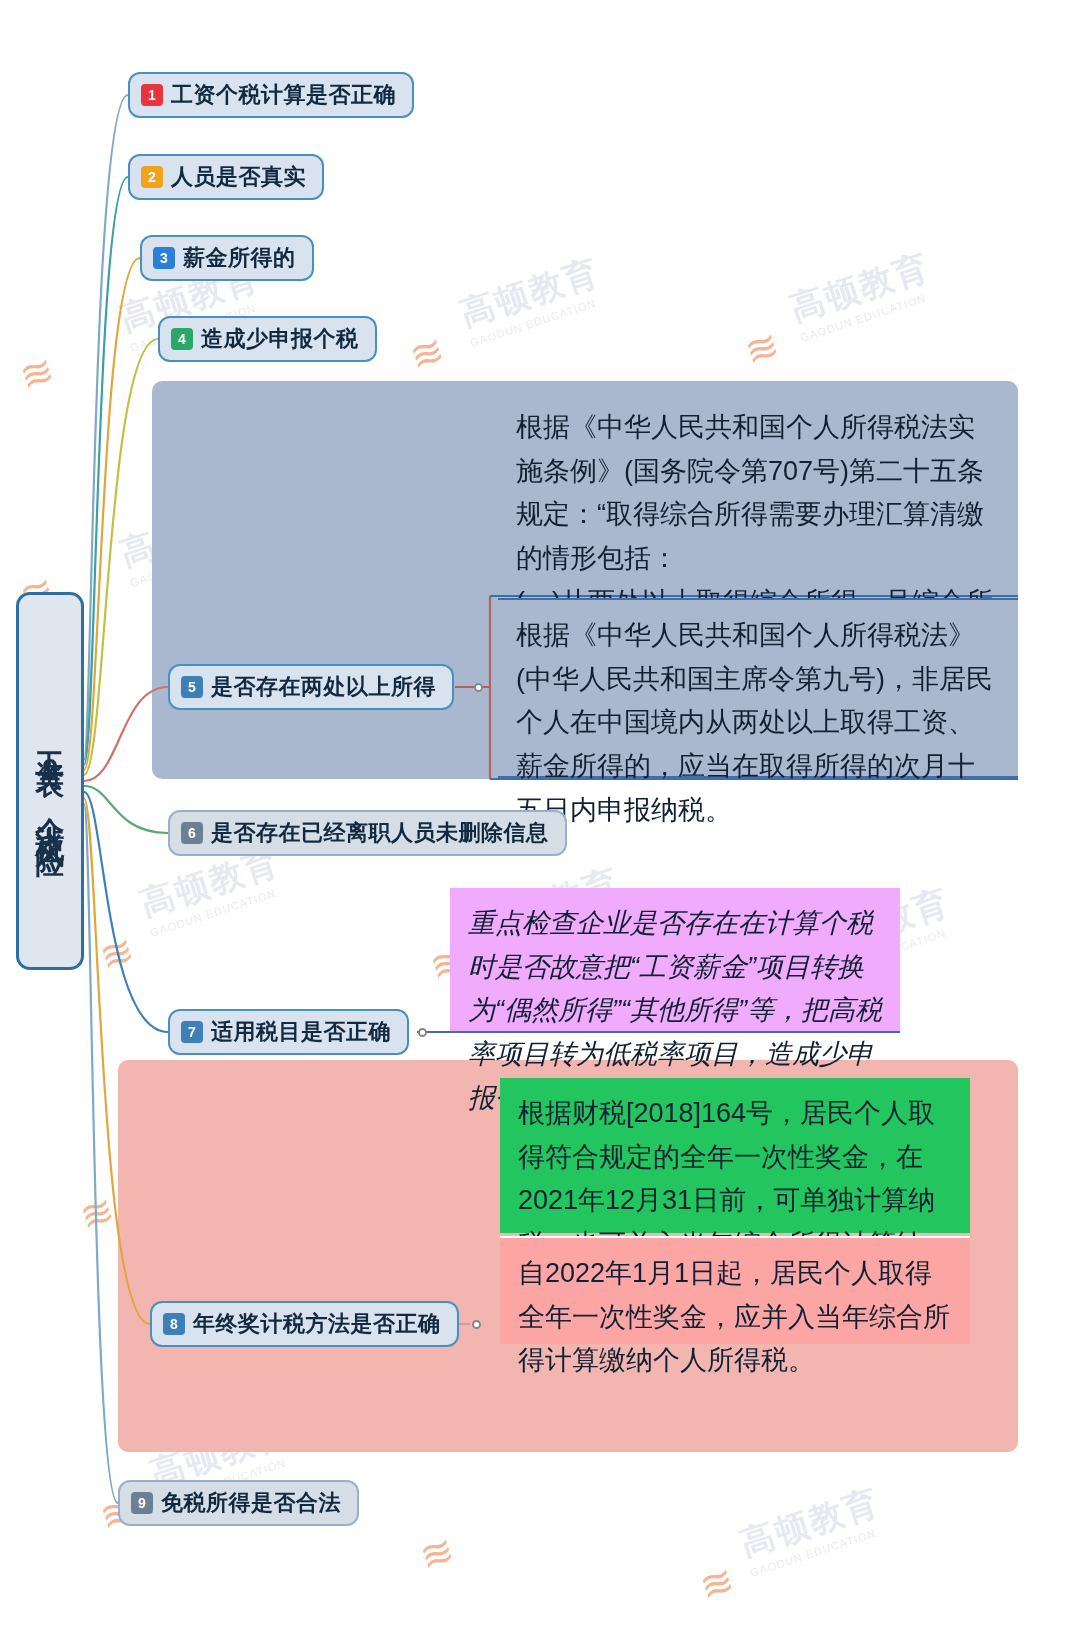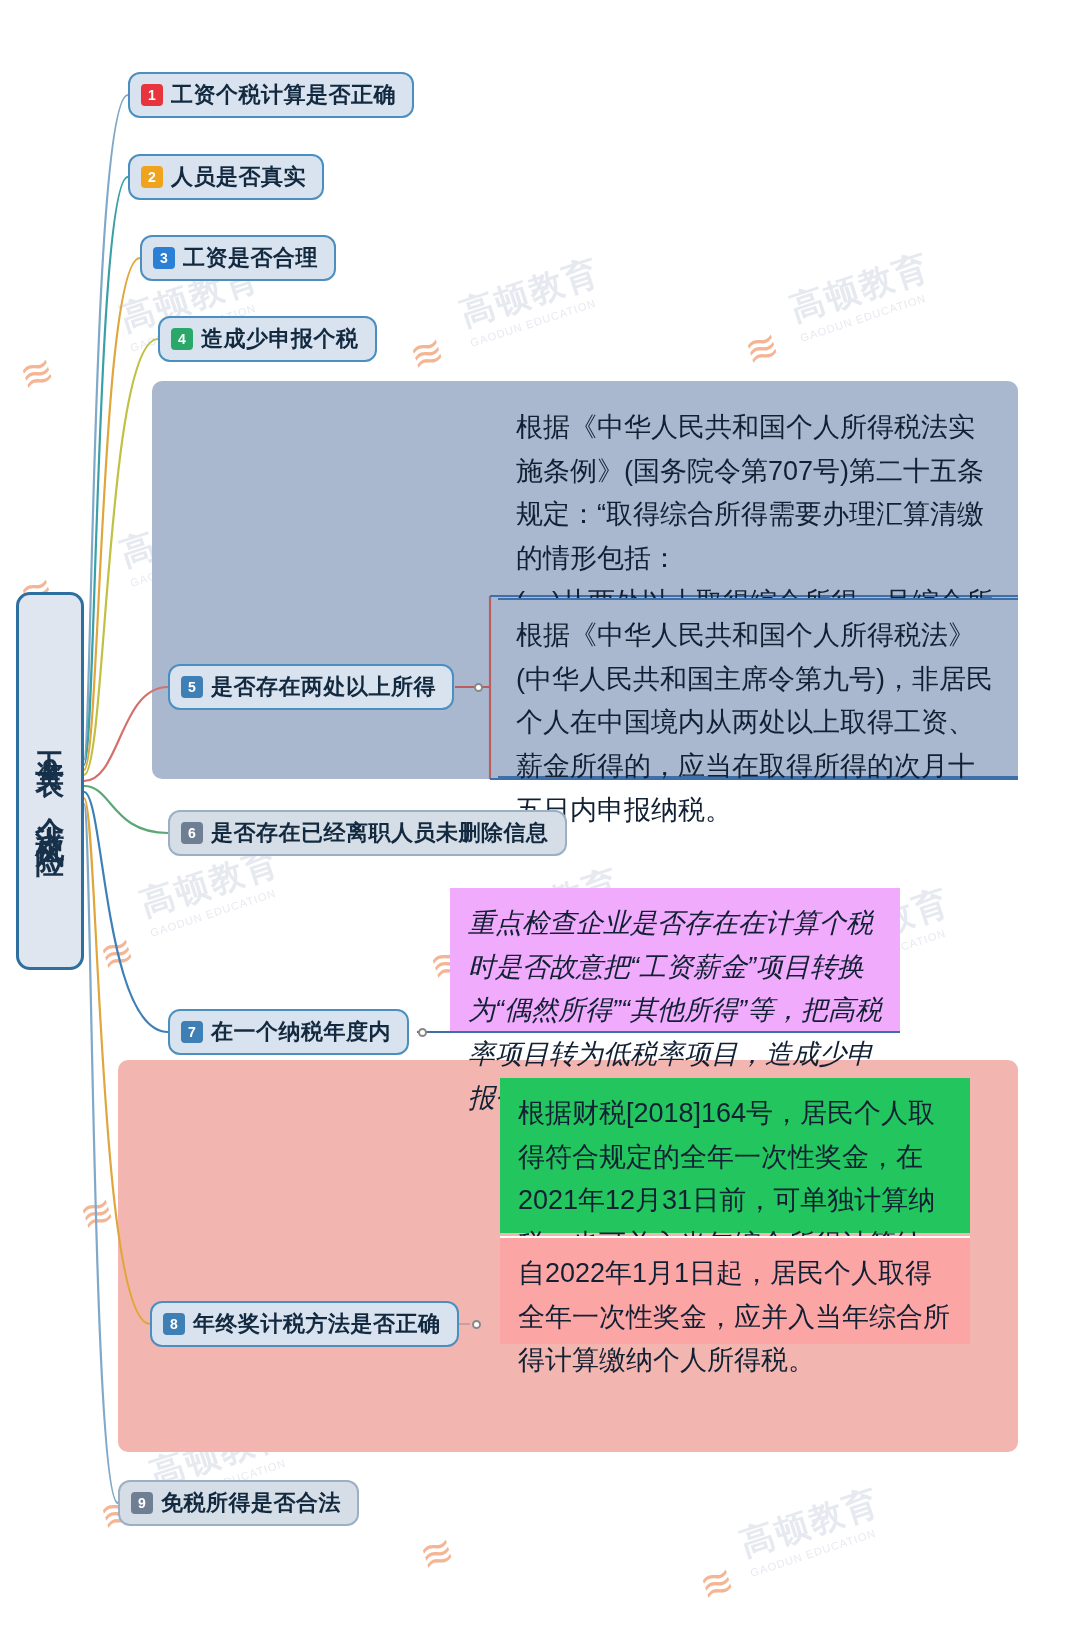--- a/index.html
+++ b/index.html
@@ -214,21 +214,21 @@
     <span class="lbl">工资个税计算是否正确</span>
   </div>
 
   <div class="node" style="left:128px;top:154px;">
     <span class="num" style="background:#f0a41e;">2</span>
     <span class="lbl">人员是否真实</span>
   </div>
 
   <div class="node" style="left:140px;top:235px;">
     <span class="num" style="background:#2b7fd4;">3</span>
-    <span class="lbl">工资是否合理</span>
+    <span class="lbl">薪金所得的</span>
   </div>
 
   <div class="node" style="left:158px;top:316px;">
     <span class="num" style="background:#2aa86a;">4</span>
     <span class="lbl">造成少申报个税</span>
   </div>
 
   <div class="panel blue" style="left:498px;top:392px;width:520px;height:198px;white-space:pre-line;">根据《中华人民共和国个人所得税法实施条例》(国务院令第707号)第二十五条规定：“取得综合所得需要办理汇算清缴的情形包括：
 (一)从两处以上取得综合所得，且综合所得年收入额减除专项扣除的余额超过6万元;</div>
 
@@ -242,21 +242,21 @@
 
   <div class="node" style="left:168px;top:810px;background:#d5dde6;border-color:#9bb0c4;">
     <span class="num" style="background:#6e7f94;">6</span>
     <span class="lbl">是否存在已经离职人员未删除信息</span>
   </div>
 
   <div class="panel plain" style="left:450px;top:888px;width:450px;height:145px;">重点检查企业是否存在在计算个税时是否故意把“工资薪金”项目转换为“偶然所得”“其他所得”等，把高税率项目转为低税率项目，造成少申报个税。</div>
 
   <div class="node" style="left:168px;top:1009px;">
     <span class="num" style="background:#3e7fb5;">7</span>
-    <span class="lbl">在一个纳税年度内</span>
+    <span class="lbl">适用税目是否正确</span>
   </div>
   <div class="dot" style="left:418px;top:1028px;"></div>
 
   <div class="panel red" style="left:500px;top:1078px;width:470px;height:155px;">根据财税[2018]164号，居民个人取得符合规定的全年一次性奖金，在2021年12月31日前，可单独计算纳税，也可并入当年综合所得计算纳税。</div>
 
   <div class="panel red2" style="left:500px;top:1236px;width:470px;height:108px;">自2022年1月1日起，居民个人取得全年一次性奖金，应并入当年综合所得计算缴纳个人所得税。</div>
 
 
   <div class="node" style="left:150px;top:1301px;">
     <span class="num" style="background:#3e7fb5;">8</span>

